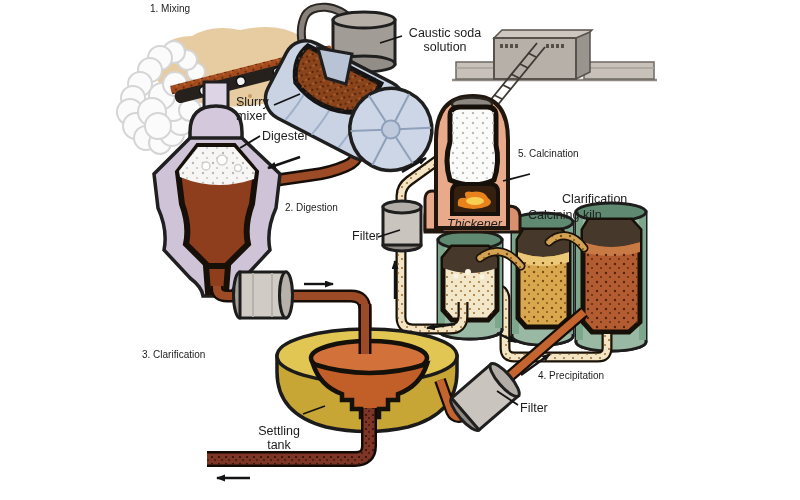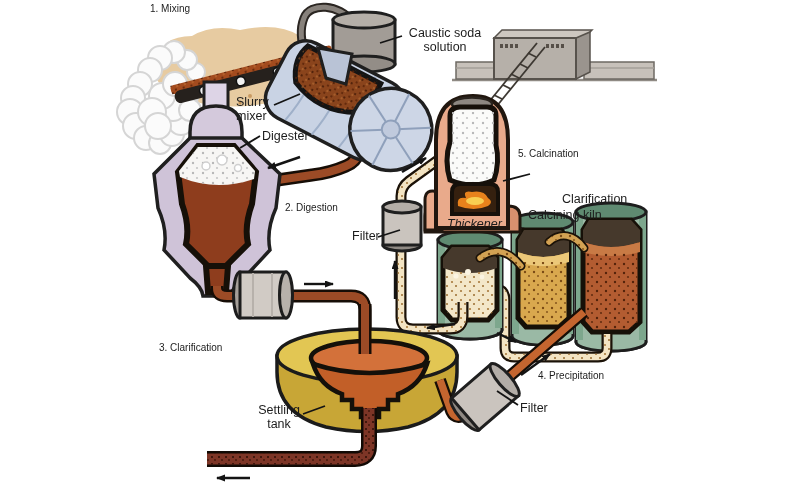--- a/index.html
+++ b/index.html
@@ -326,17 +326,17 @@
   <div class="lbl step" style="left:150px;top:3px;">1. Mixing</div>
   <div class="lbl ctr" style="left:403px;top:26px;width:84px;">Caustic soda solution</div>
   <div class="lbl" style="left:236px;top:95px;width:46px;">Slurry mixer</div>
   <div class="lbl" style="left:262px;top:129px;">Digester</div>
   <div class="lbl step" style="left:285px;top:202px;">2. Digestion</div>
   <div class="lbl" style="left:352px;top:229px;">Filter</div>
   <div class="lbl step" style="left:518px;top:148px;">5. Calcination</div>
   <div class="lbl" style="left:528px;top:166px;margin-top:42px;">Calcining kiln</div>
   <div class="lbl" style="left:562px;top:192px;">Clarification</div>
   <div class="lbl" style="left:447px;top:217px;font-style:italic;">Thickener</div>
-  <div class="lbl step" style="left:142px;top:342px;margin-left:17px;">3. Clarification</div>
-  <div class="lbl ctr" style="left:252px;top:403px;width:54px;">Settling tank</div>
+  <div class="lbl step" style="left:142px;top:349px;">3. Clarification</div>
+  <div class="lbl ctr" style="left:252px;top:424px;width:54px;">Settling tank</div>
   <div class="lbl step" style="left:538px;top:370px;">4. Precipitation</div>
   <div class="lbl" style="left:520px;top:401px;">Filter</div>
 </div>
 
 </body></html>

